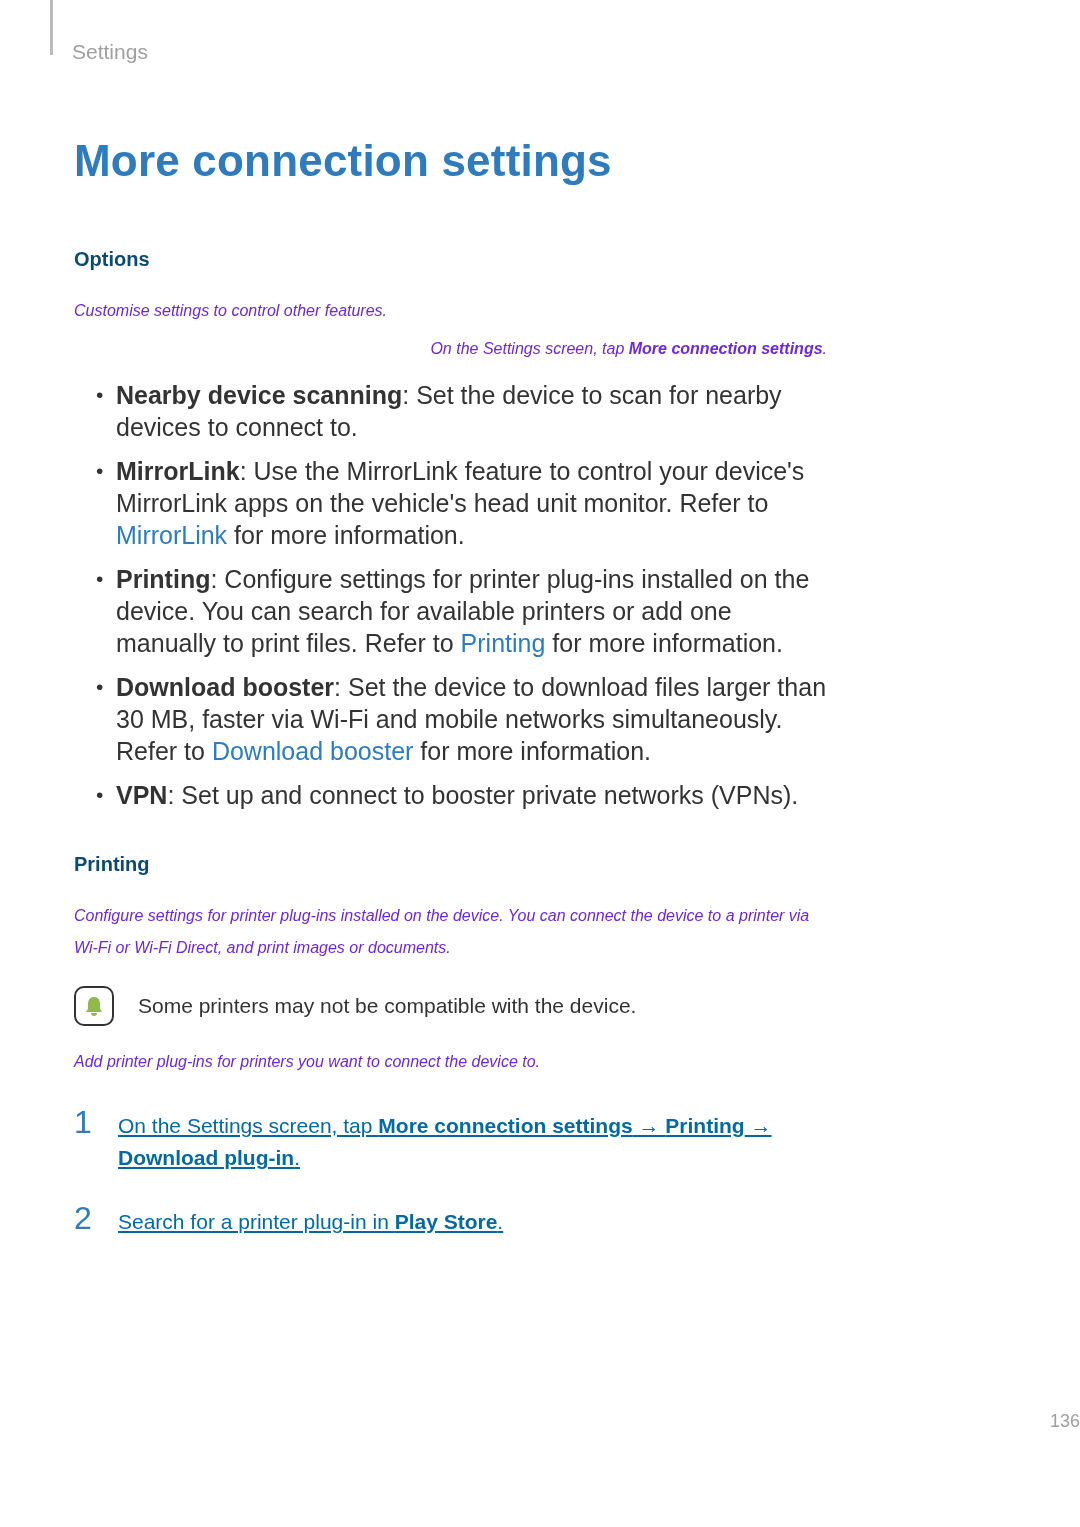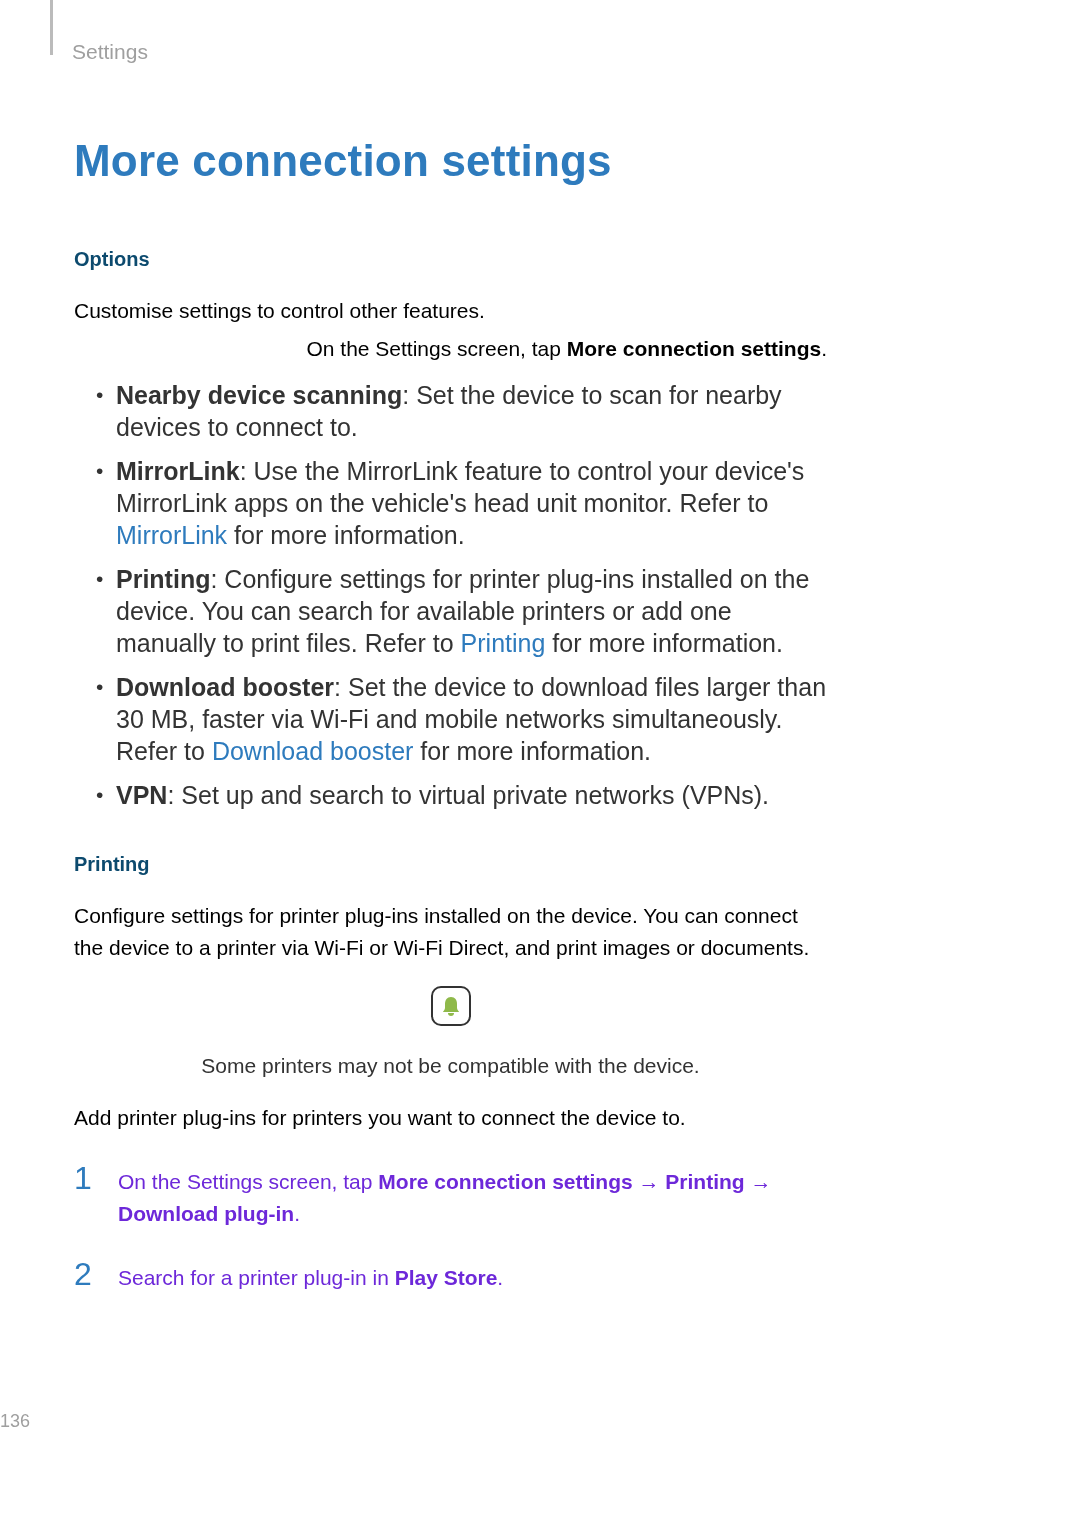--- a/index.html
+++ b/index.html
@@ -4,37 +4,37 @@
 <style>
   * { margin: 0; padding: 0; box-sizing: border-box; }
   html, body { width: 1080px; height: 1527px; background: #ffffff; font-family: "Segoe UI", "Myriad Pro", "Helvetica Neue", Arial, sans-serif; color: #333; }
   .page { position: relative; width: 901px; height: 1527px; padding: 36px 74px 0 74px; }
   .tab-mark { position: absolute; left: 50px; top: 0; width: 3px; height: 55px; background: #bbb; }
   .breadcrumb { font-size: 21px; color: #9f9f9f; margin-left: -2px; margin-top: 4px; }
   .h1 { font-size: 44px; font-weight: 600; color: #2e7bbd; margin-top: 72px; letter-spacing: 0.2px; }
   .h2 { font-size: 20px; font-weight: 600; color: #0c4a6e; margin-top: 62px; }
   .h2.second { margin-top: 42px; }
   .h3 { font-size: 24px; font-weight: 700; color: #333; margin-top: 44px; }
-  .para { font-size: 21px; line-height: 32px; color: #000000; margin-top: 20px; }
+  .para { font-size: 16px; line-height: 32px; color: #6d28d9; margin-top: 20px; font-style: italic; }
   .para.first { margin-top: 24px; }
   .para.tight { margin-top: 6px; text-align: right; }
   ul.feature-list { list-style: none; margin-top: 14px; }
   ul.feature-list li { position: relative; padding-left: 42px; font-size: 25px; line-height: 32px; color: #333; margin-top: 12px; }
   ul.feature-list li::before { content: "•"; position: absolute; left: 22px; top: 0; font-size: 21px; color: #333; }
   .bold { font-weight: 700; }
   .link { color: #2e7bbd; }
-  .note-row { display: flex; align-items: center; gap: 24px; margin-top: 22px; flex-direction: column; }
+  .note-row { display: flex; align-items: center; gap: 24px; margin-top: 22px; }
   .note-icon-box { width: 40px; height: 40px; border: 2.5px solid #333; border-radius: 10px; display: flex; align-items: center; justify-content: center; flex: 0 0 auto; }
   .note-icon-box svg { display: block; }
   .note-text { font-size: 21px; line-height: 32px; color: #333; }
   .steps { margin-top: 28px; }
   .step { display: flex; gap: 16px; align-items: baseline; margin-bottom: 28px; }
   .step-num { font-size: 32px; font-weight: 400; color: #2e7bbd; width: 28px; flex: 0 0 auto; line-height: 32px; }
-  .step-text { font-size: 21px; line-height: 32px; color: #6d28d9; }
-  .page-number { position: absolute; bottom: 95px; left: 0; width: 1080px; text-align: left; font-size: 18px; color: #9f9f9f; }
+  .step-text { font-size: 21px; line-height: 32px; color: #0369a1; text-decoration: underline; }
+  .page-number { position: absolute; bottom: 95px; left: 0; width: 1080px; text-align: right; font-size: 18px; color: #9f9f9f; }
 </style>
 </head>
 <body>
 
 <div class="page">
   <div class="tab-mark"></div>
 
   <div class="breadcrumb">Settings</div>
 
   <div class="h1">More connection settings</div>
@@ -52,21 +52,21 @@
     <li>
       <span class="bold">MirrorLink</span><span>: Use the MirrorLink feature to control your device's MirrorLink apps on the vehicle's head unit monitor. Refer to </span><span class="link">MirrorLink</span><span> for more information.</span>
     </li>
     <li>
       <span class="bold">Printing</span><span>: Configure settings for printer plug-ins installed on the device. You can search for available printers or add one manually to print files. Refer to </span><span class="link">Printing</span><span> for more information.</span>
     </li>
     <li>
       <span class="bold">Download booster</span><span>: Set the device to download files larger than 30 MB, faster via Wi-Fi and mobile networks simultaneously. Refer to </span><span class="link">Download booster</span><span> for more information.</span>
     </li>
     <li>
-      <span class="bold">VPN</span><span>: Set up and search to virtual private networks (VPNs).</span>
+      <span class="bold">VPN</span><span>: Set up and connect to booster private networks (VPNs).</span>
     </li>
   </ul>
 
   <div class="h2 second">Printing</div>
   <div class="para first">Configure settings for printer plug-ins installed on the device. You can connect the device to a printer via Wi-Fi or Wi-Fi Direct, and print images or documents.</div>
 
   <div class="note-row">
     <div class="note-icon-box">
       <svg width="24" height="24" viewBox="0 0 24 24">
         <path d="M12 3 C8 3 6 6 6 10 L6 14 C6 16 4 17 4 18 L20 18 C20 17 18 16 18 14 L18 10 C18 6 16 3 12 3 Z" fill="#8fb94a"></path>

